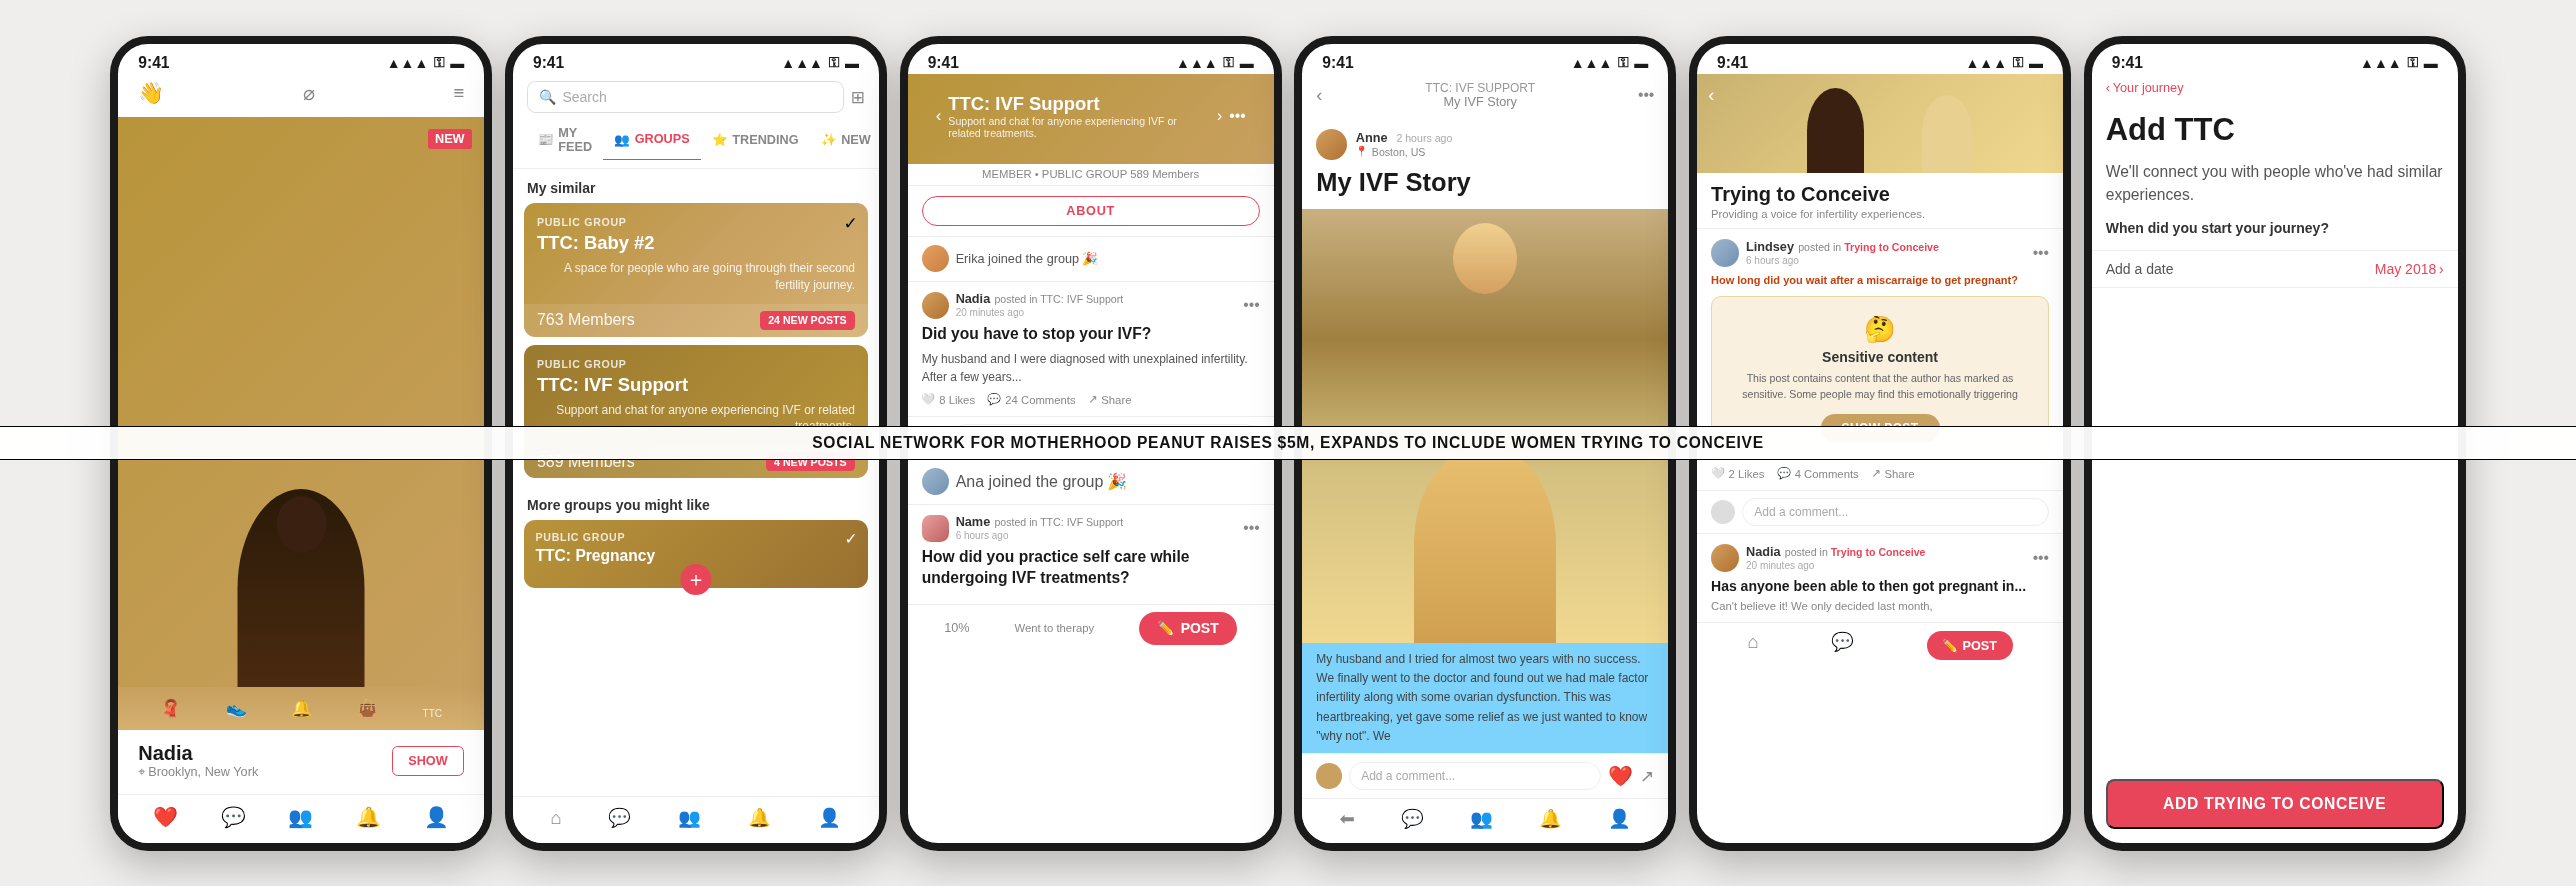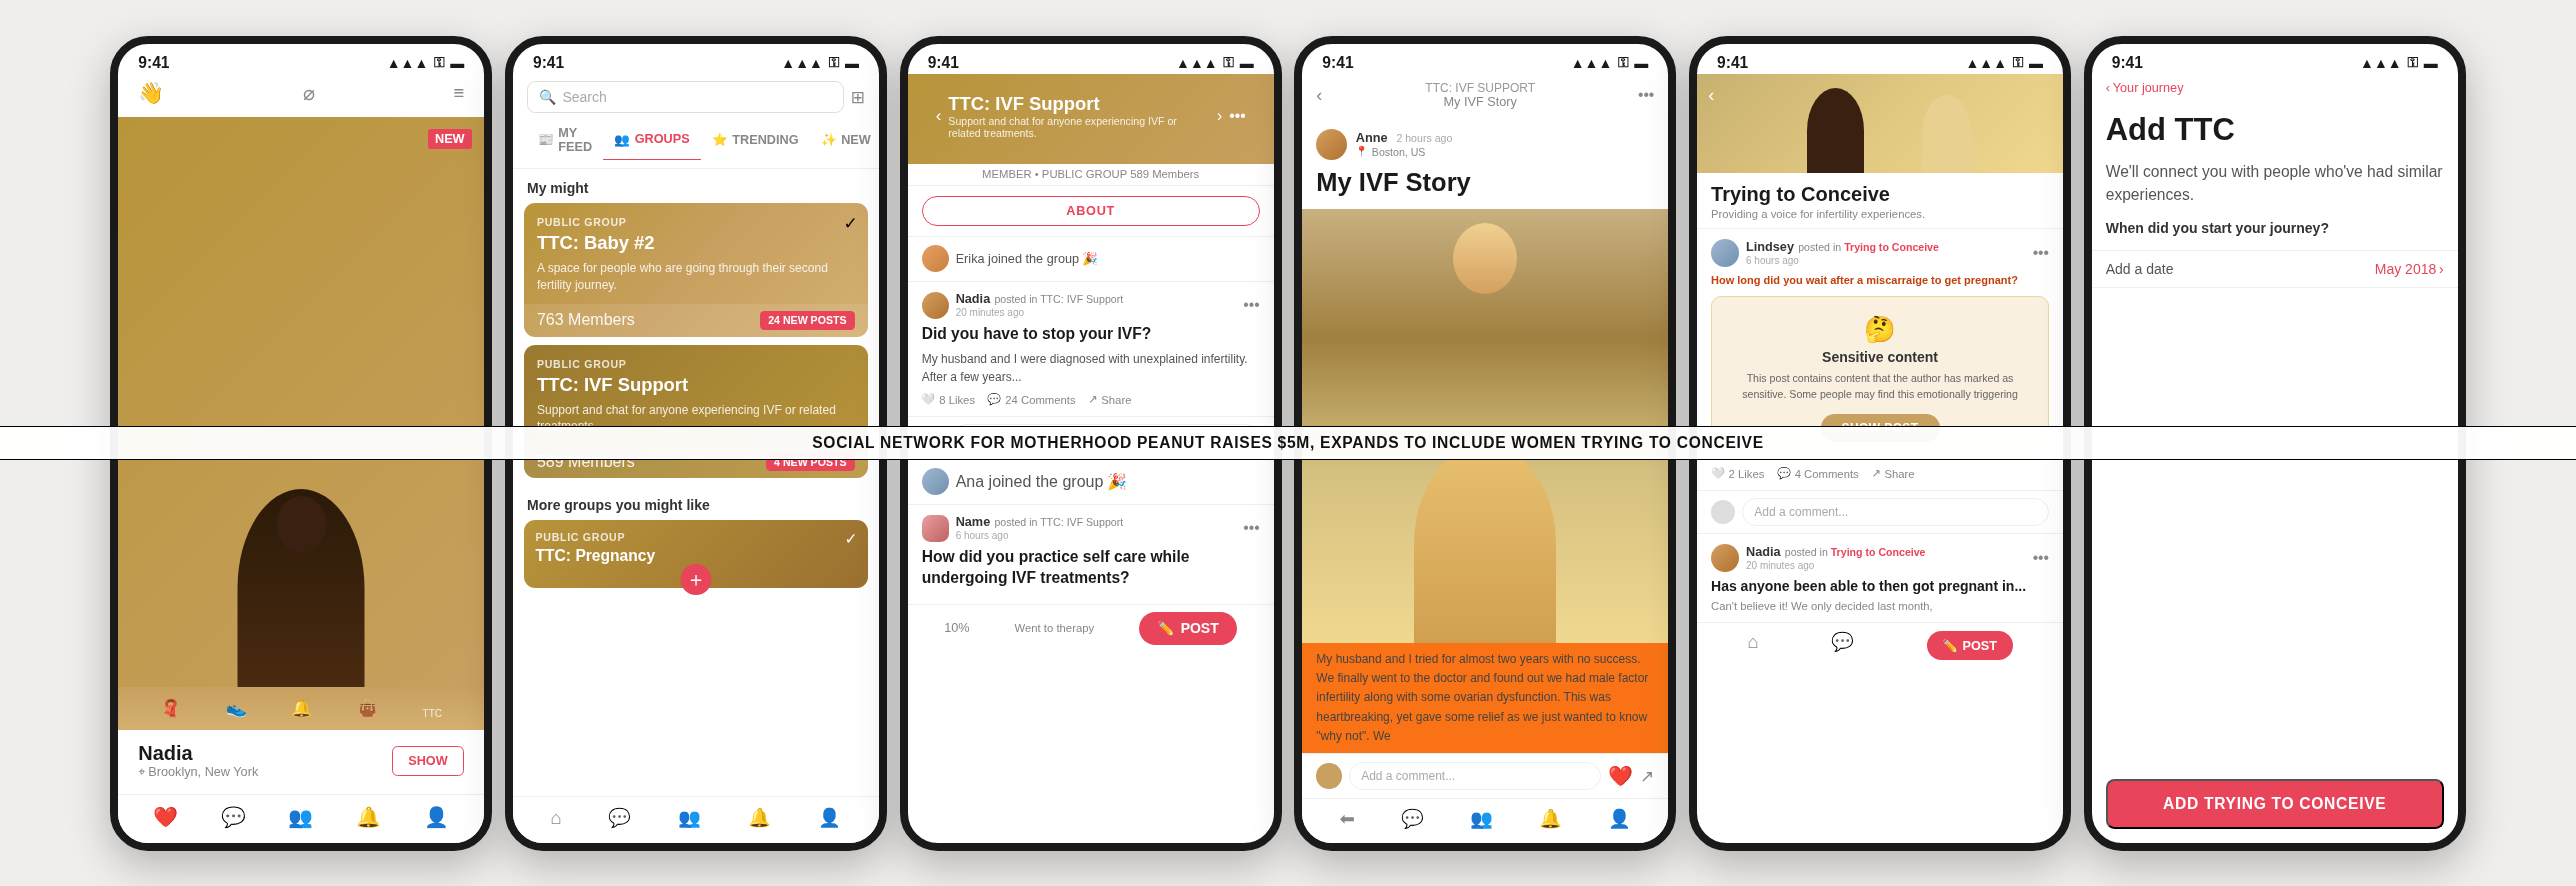--- a/index.html
+++ b/index.html
@@ -191,21 +191,21 @@
     }
     .p2-public-label {
       font-size: 10.6px;
       font-weight: 600;
       color: rgba(255,255,255,0.8);
       text-transform: uppercase;
       letter-spacing: 0.7px;
       margin-bottom: 4.2px;
     }
     .p2-group-name { font-size: 18.4px; font-weight: 800; margin-bottom: 5.7px; }
-    .p2-group-desc { font-size: 12px; color: rgba(255,255,255,0.85); line-height: 1.4; }
+    .p2-group-desc { font-size: 12px; color: rgba(255,255,255,0.85); line-height: 1.4; text-align: right; }
     .p2-group-footer {
       display: flex;
       justify-content: space-between;
       align-items: center;
       padding: 7px 12.7px;
       background: rgba(255,255,255,0.1);
     }
     .p2-members { font-size: 16px; color: rgba(255,255,255,0.9); }
     .p2-new-posts-badge {
       background: #e8455a;
@@ -495,21 +495,21 @@
       padding: 14px;
       border-radius: 8.5px;
       font-size: 15.6px;
       font-weight: 800;
       letter-spacing: 0.7px;
     }
 
     
     .ellipsis { font-size: 15.6px; color: #888; }
 
-    .p4-bottom-text { padding: 7px 14px; font-size: 12px; color: #444; line-height: 1.6; background: #f97316; overflow: hidden; max-height: 142px; }
+    .p4-bottom-text { padding: 7px 14px; font-size: 12px; color: #444; line-height: 1.6; background: #7dd3fc; overflow: hidden; max-height: 142px; }
 
     .p2-ivf-name { font-size: 15.6px; font-weight: 700; color: white; margin-bottom: 2.8px; }
   </style>
 </head>
 <body>
 
 <div class="phones-container">
 
   <div class="phone">
     <div class="phone-status-bar">
@@ -591,21 +591,21 @@
         </div>
         <div class="p2-tab">
           <span>⭐</span>
           <span>TRENDING</span>
         </div>
         <div class="p2-tab">
           <span>✨</span>
           <span>NEW</span>
         </div>
       </div>
-      <div class="p2-section-title">My might</div>
+      <div class="p2-section-title">My similar</div>
 
       <div class="p2-group-card" style="background: linear-gradient(135deg, #b8943a 0%, #c8a060 50%, #d4b070 100%);">
         <div class="p2-group-card-content">
           <div class="p2-public-label">PUBLIC GROUP</div>
           <div class="p2-group-name">TTC: Baby #2</div>
           <div class="p2-group-desc">A space for people who are going through their second fertility journey.</div>
         </div>
         <div class="p2-group-footer">
           <span class="p2-members">763 Members</span>
           <span class="p2-new-posts-badge">24 NEW POSTS</span>

